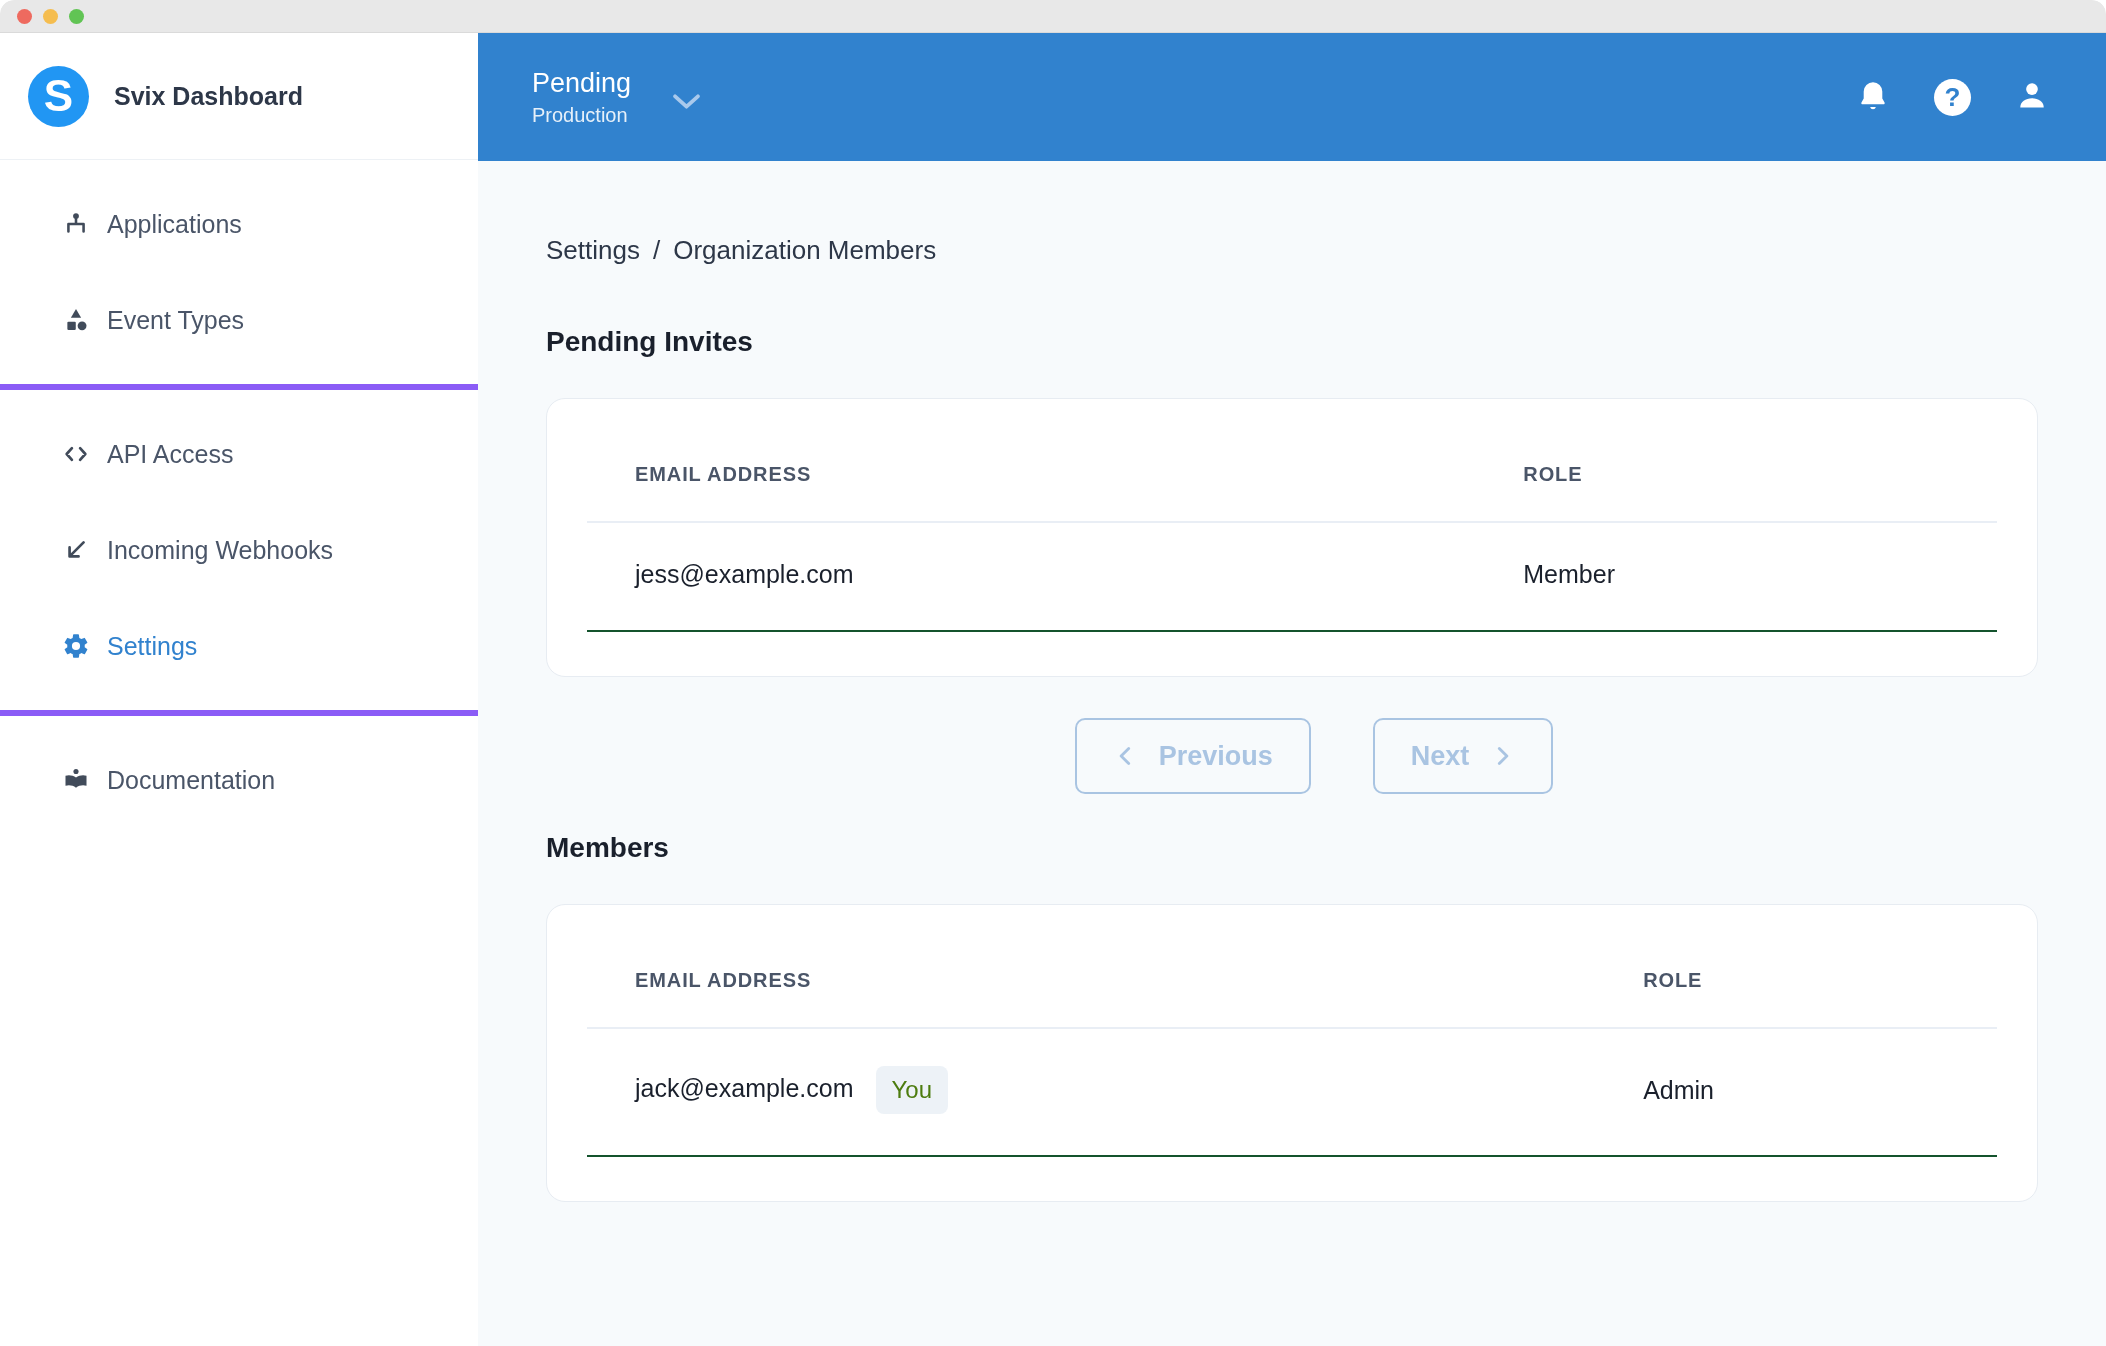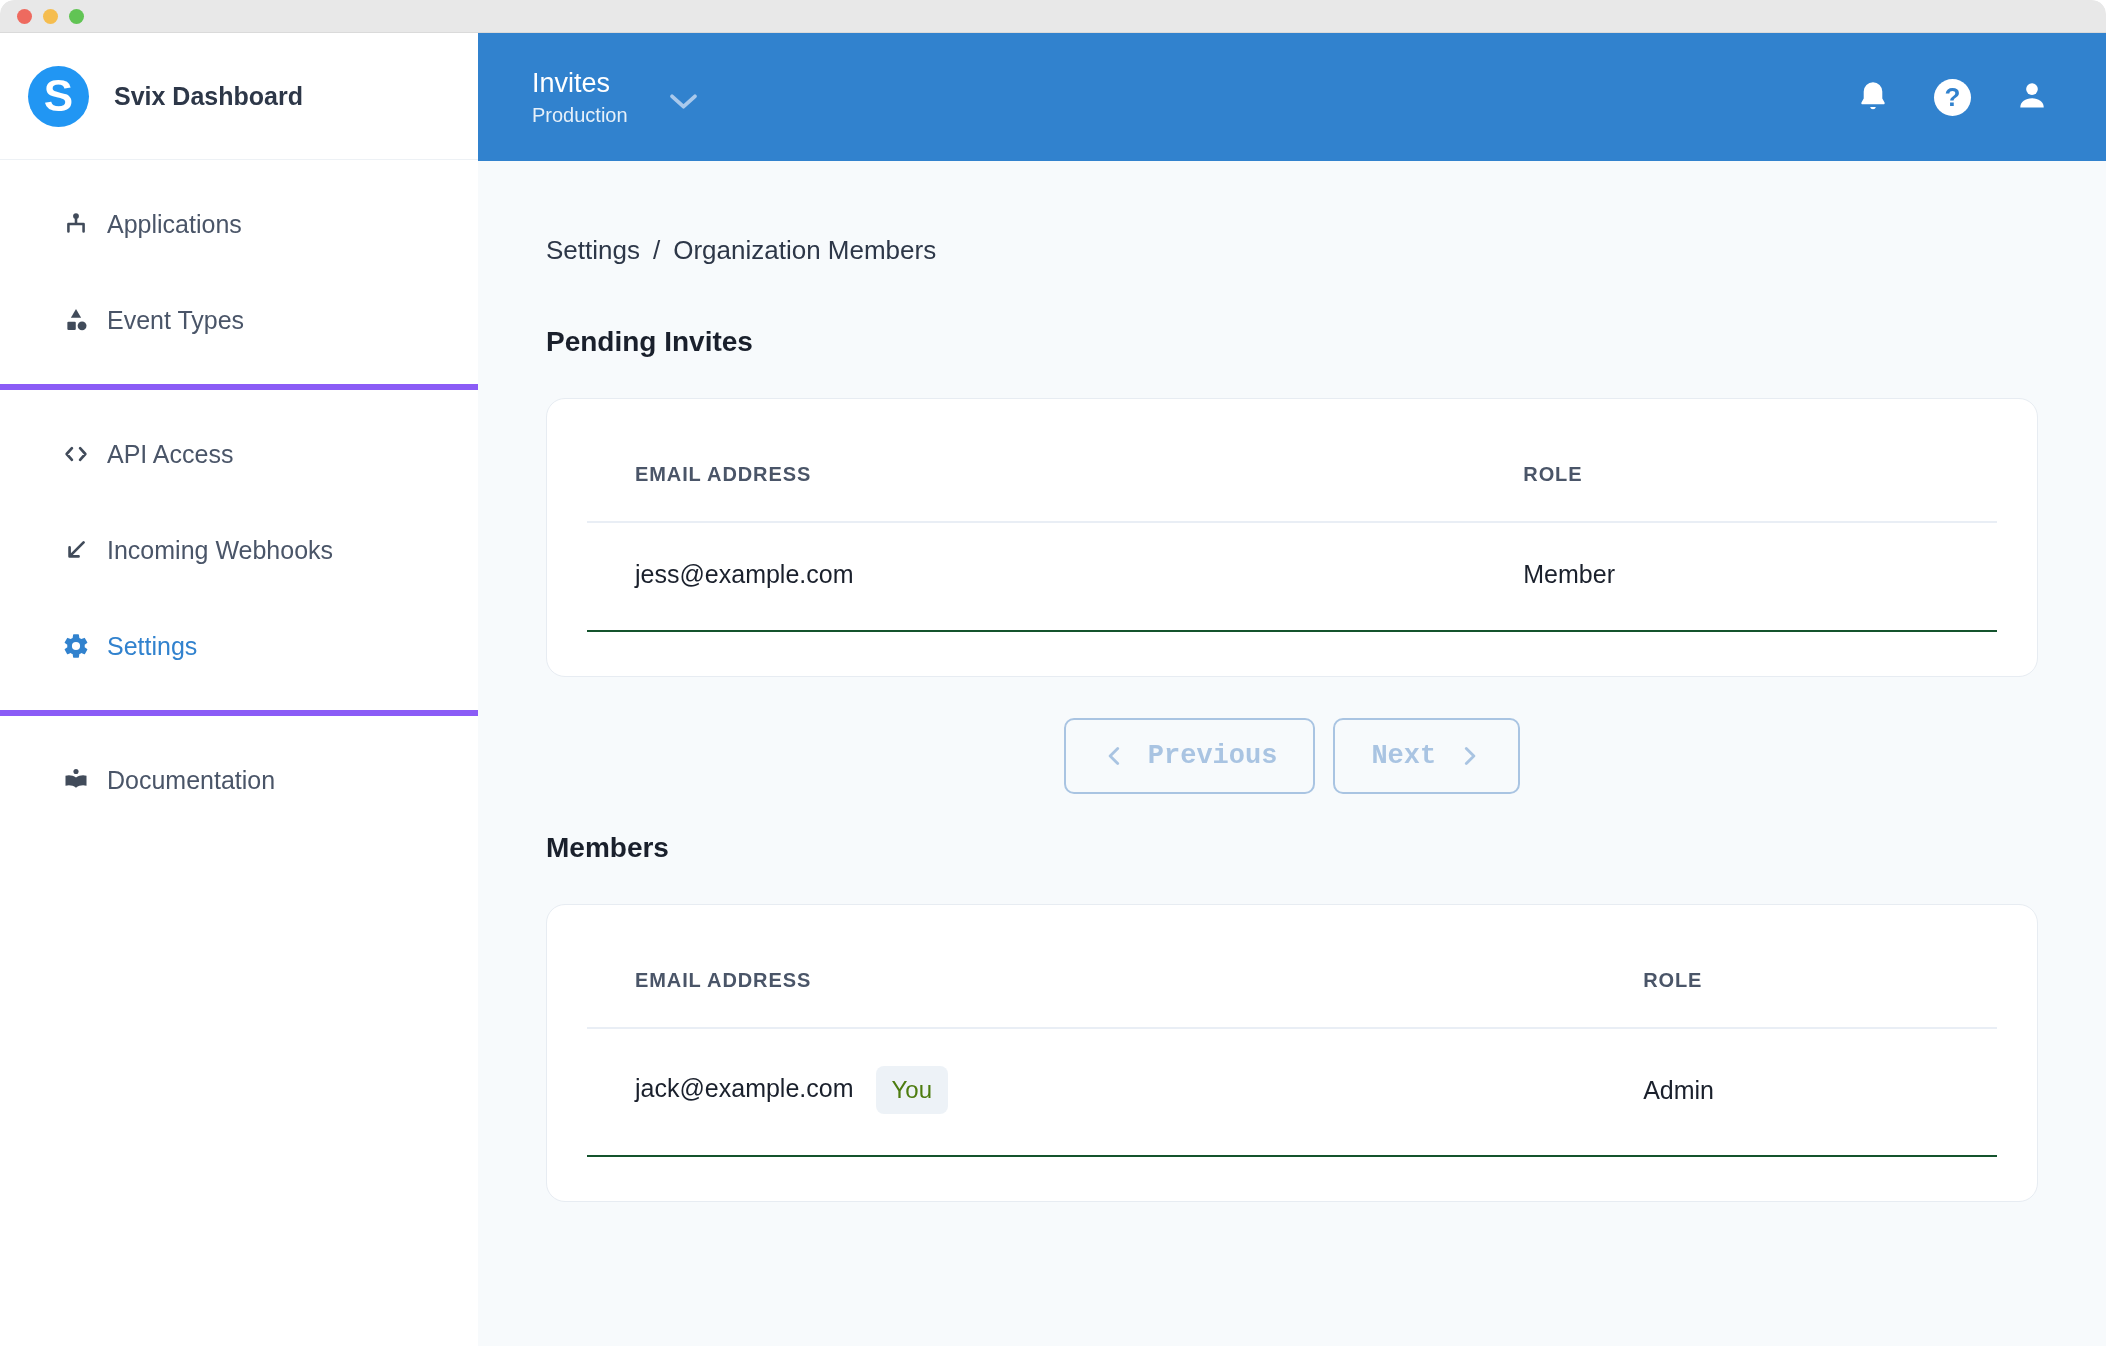--- a/index.html
+++ b/index.html
@@ -75,22 +75,22 @@
   th { text-align:left; font-size:20px; font-weight:bold; letter-spacing:0.9px;
        color:#4a5568; padding:64px 0 35px 48px; border-bottom:2px solid #e9eef5; }
   td { font-size:25px; color:#1a202c; padding:37px 0 41px 48px;
        border-bottom:2px solid #14532d; }
   .you-badge { display:inline-block; background:#edf2f7; color:#4d7c0f; border-radius:8px;
                font-size:24px; padding:10px 16px; margin-left:22px; vertical-align:middle; }
 
   .pagination { display:flex; justify-content:center; align-items:center; gap:18px; margin-top:41px; }
   .page-btn { display:flex; align-items:center; gap:20px; height:76px; padding:0 36px;
               background:transparent; border:2px solid #a9c4e2; color:#a9c4e2;
-              border-radius:10px; font-size:27px; font-weight:bold; font-family:Liberation Mono, monospace;
-              cursor:default; }
+              border-radius:10px; font-size:27px; font-weight:bold; font-family:Liberation Sans, sans-serif;
+              cursor:default;margin-left:44px; }
   .page-btn svg { display:block; }
 </style>
 </head>
 <body>
 
 <div class="window">
 
   <div class="chrome">
     <span class="dot dot-red"></span>
     <span class="dot dot-yellow"></span>
@@ -167,21 +167,21 @@
           </div>
         </div>
       </nav>
     </aside>
 
     <div class="main">
 
       <header class="topbar">
         <div class="env-switcher">
           <div>
-            <div class="env-name">Invites</div>
+            <div class="env-name">Pending</div>
             <div class="env-mode">Production</div>
           </div>
           <span class="env-chevron">
             <svg viewBox="0 0 26 14" width="27" height="15" fill="none" stroke="currentColor" stroke-width="3.6" stroke-linecap="round" stroke-linejoin="round">
               <path d="M2 2 L13 12 L24 2"></path>
             </svg>
           </span>
         </div>
 
         <div class="topbar-spacer"></div>

